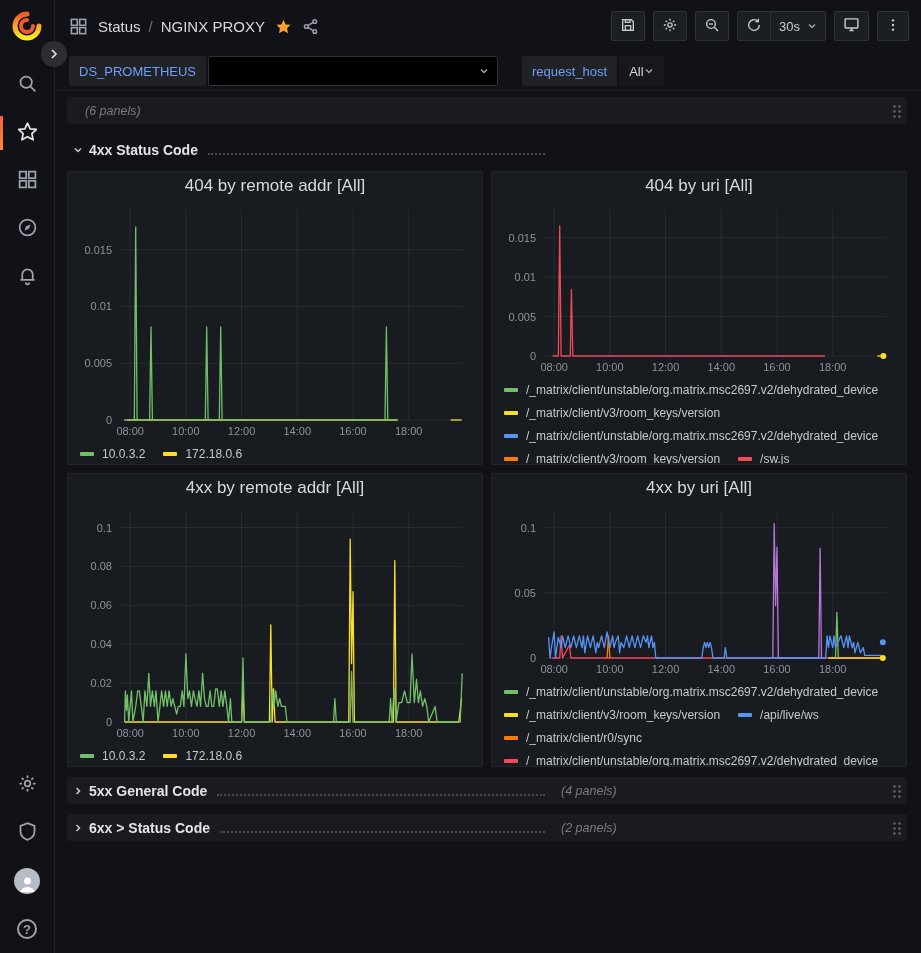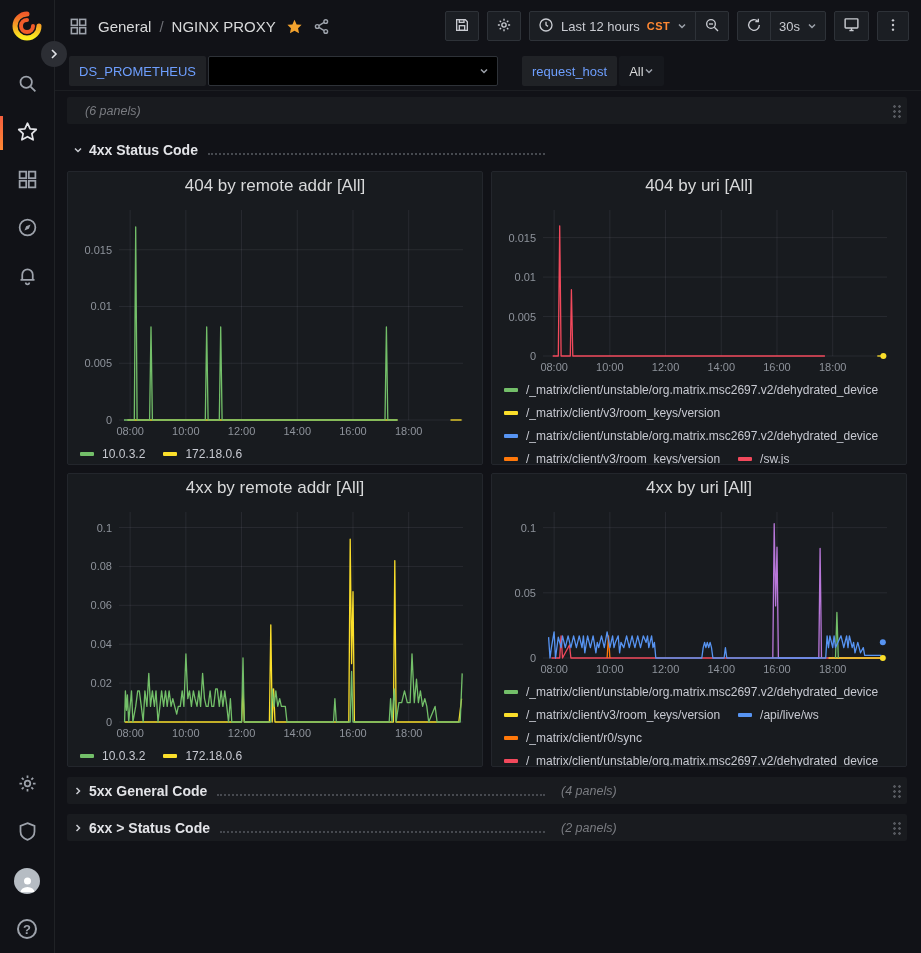--- a/index.html
+++ b/index.html
@@ -157,21 +157,21 @@
     <div class="hleft">
       <span class="icon-plain">
         <svg viewBox="0 0 24 24" width="19" height="19" fill="none" stroke="currentColor" stroke-width="2">
             <rect x="3" y="3" width="7.5" height="7.5"></rect>
             <rect x="13.5" y="3" width="7.5" height="7.5"></rect>
             <rect x="3" y="13.5" width="7.5" height="7.5"></rect>
             <rect x="13.5" y="13.5" width="7.5" height="7.5"></rect>
           </svg>
       </span>
       <div class="crumb">
-        <span class="crumb-link">General</span>
+        <span class="crumb-link">Status</span>
         <span class="sep">/</span>
         <span class="crumb-link">NGINX PROXY</span>
       </div>
       <span class="icon-plain" style="color:#F4A32E">
         <svg viewBox="0 0 24 24" width="17" height="17" fill="currentColor">
             <polygon points="12,2.5 15,9 22,9.7 17,14.4 18.4,21.5 12,18 5.6,21.5 7,14.4 2,9.7 9,9"></polygon>
           </svg>
       </span>
       <span class="icon-plain">
         <svg viewBox="0 0 24 24" width="17" height="17" fill="none" stroke="currentColor" stroke-width="2">
@@ -192,31 +192,20 @@
               <rect x="8" y="4" width="7" height="4"></rect>
             </svg></span>
       </button>
       <button class="tbtn">
         <span><svg viewBox="0 0 24 24" width="16" height="16" fill="none" stroke="currentColor" stroke-width="2">
               <circle cx="12" cy="12" r="3.2"></circle>
               <path d="M12 2.8v3M12 18.2v3M2.8 12h3M18.2 12h3M5.5 5.5l2.1 2.1M16.4 16.4l2.1 2.1M18.5 5.5l-2.1 2.1M7.6 16.4l-2.1 2.1"></path>
             </svg></span>
       </button>
       <div class="tgroup">
-        <button class="tbtn">
-          <span><svg viewBox="0 0 24 24" width="16" height="16" fill="none" stroke="currentColor" stroke-width="2">
-                <circle cx="12" cy="12" r="9"></circle>
-                <polyline points="12,7 12,12 15,14"></polyline>
-              </svg></span>
-          <span>Last 12 hours</span>
-          <span class="tz">CST</span>
-          <span class="caret"><svg width="10" height="10" viewBox="0 0 10 10">
-                <polyline points="2,3.5 5,6.5 8,3.5" fill="none" stroke="currentColor" stroke-width="1.5"></polyline>
-              </svg></span>
-        </button>
         <button class="tbtn">
           <span><svg viewBox="0 0 24 24" width="16" height="16" fill="none" stroke="currentColor" stroke-width="2">
                 <circle cx="10.5" cy="10.5" r="6.5"></circle>
                 <line x1="15.5" y1="15.5" x2="21" y2="21"></line>
                 <line x1="7.5" y1="10.5" x2="13.5" y2="10.5"></line>
               </svg></span>
         </button>
       </div>
       <div class="tgroup">
         <button class="tbtn">

